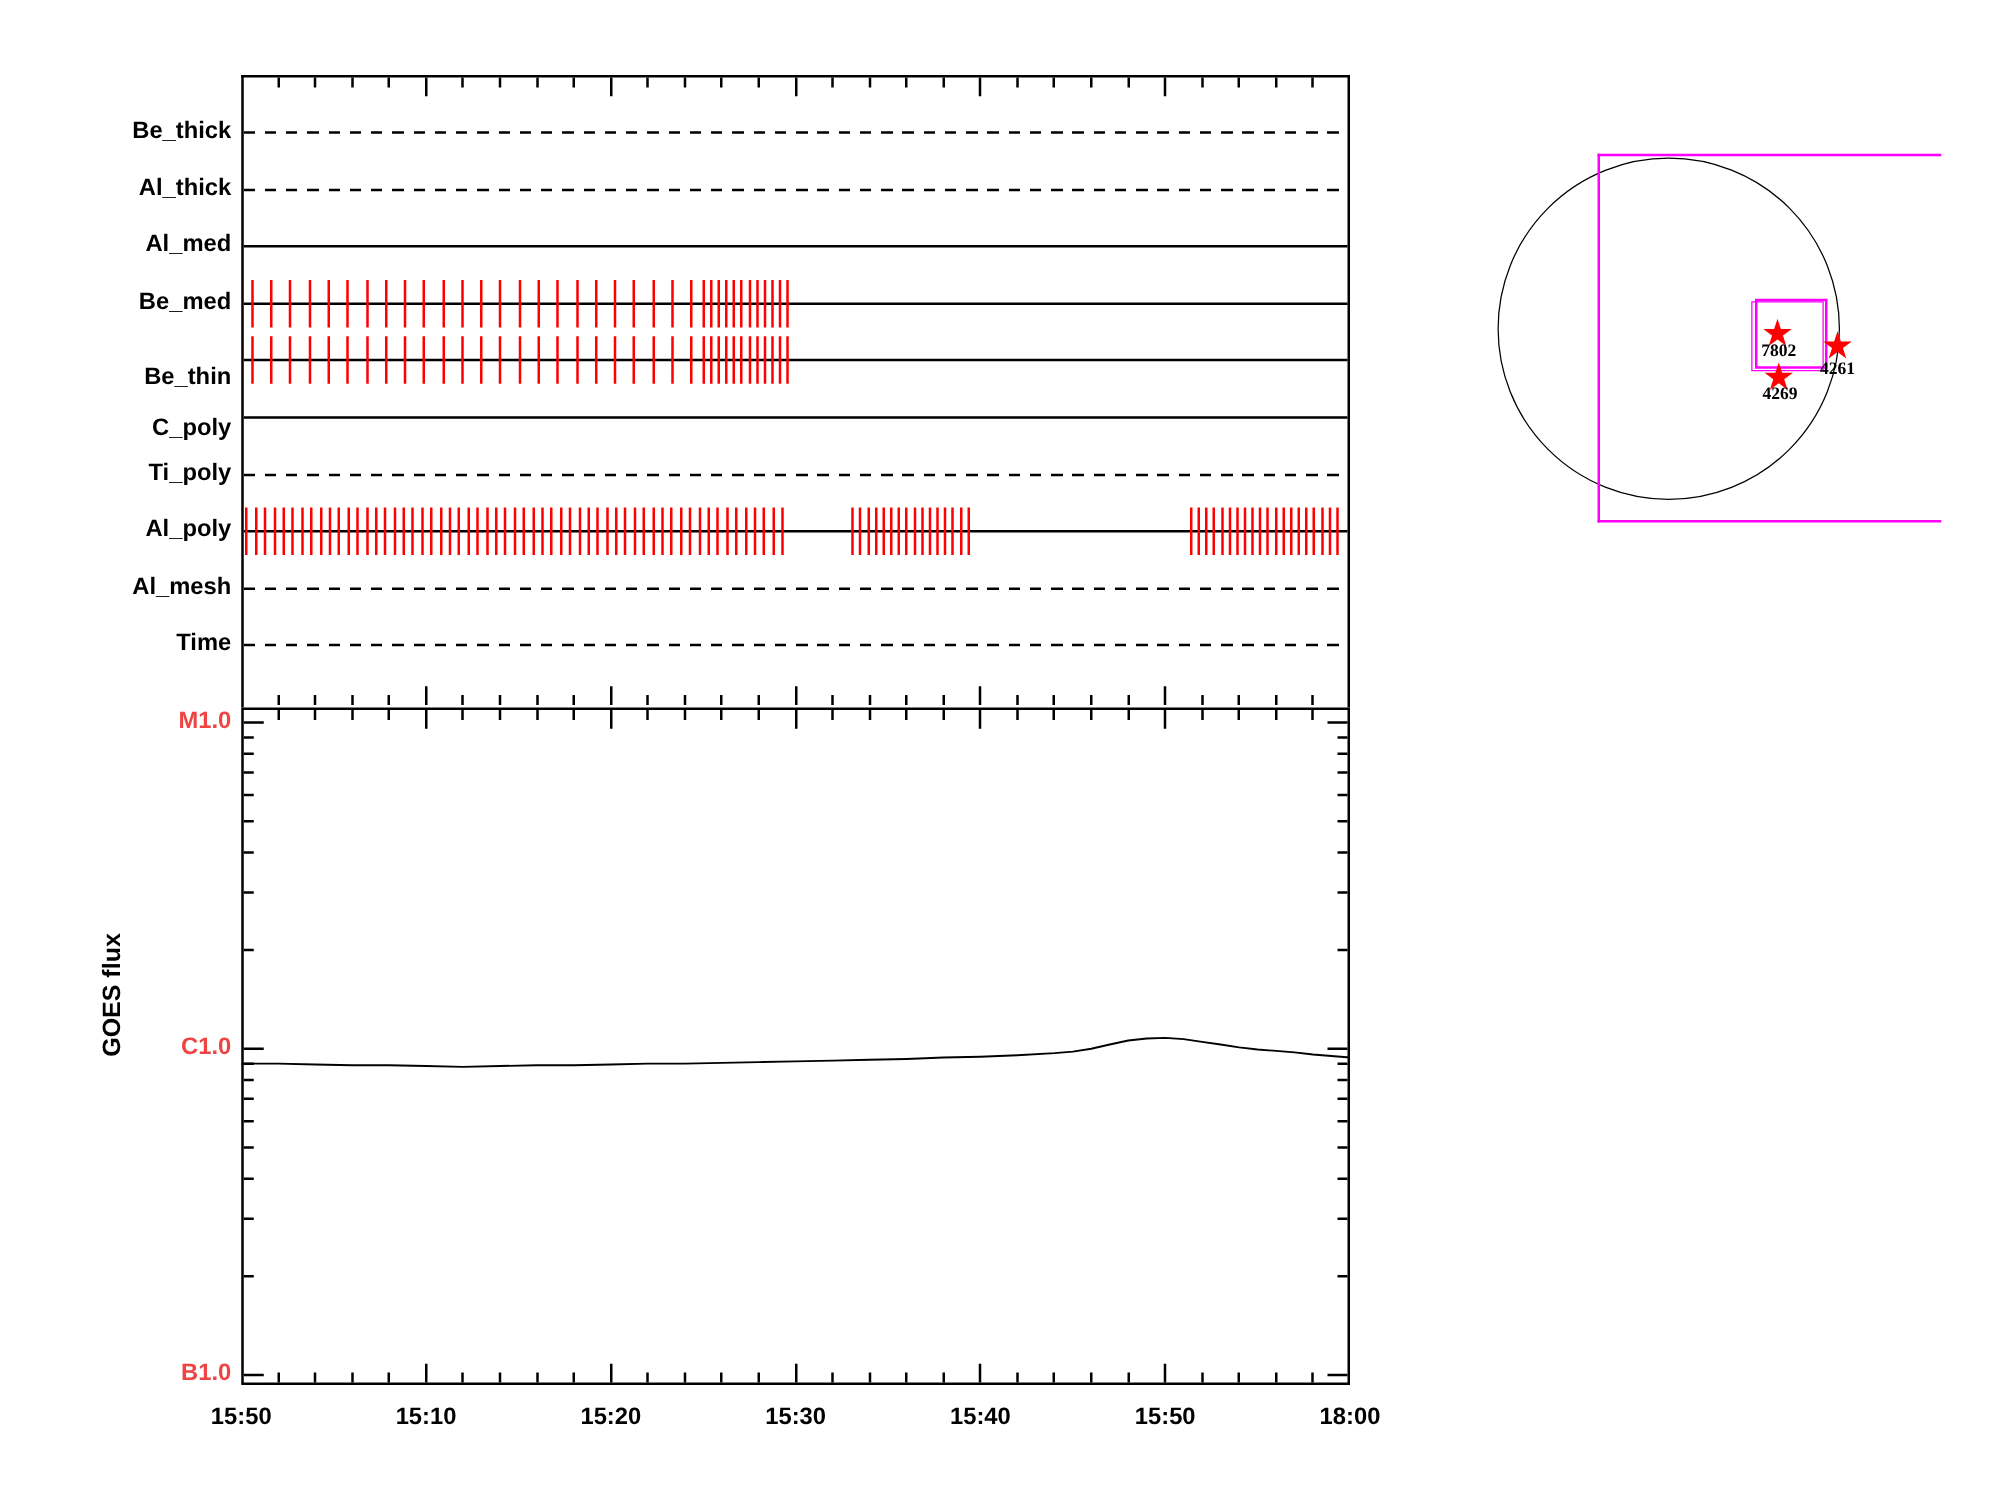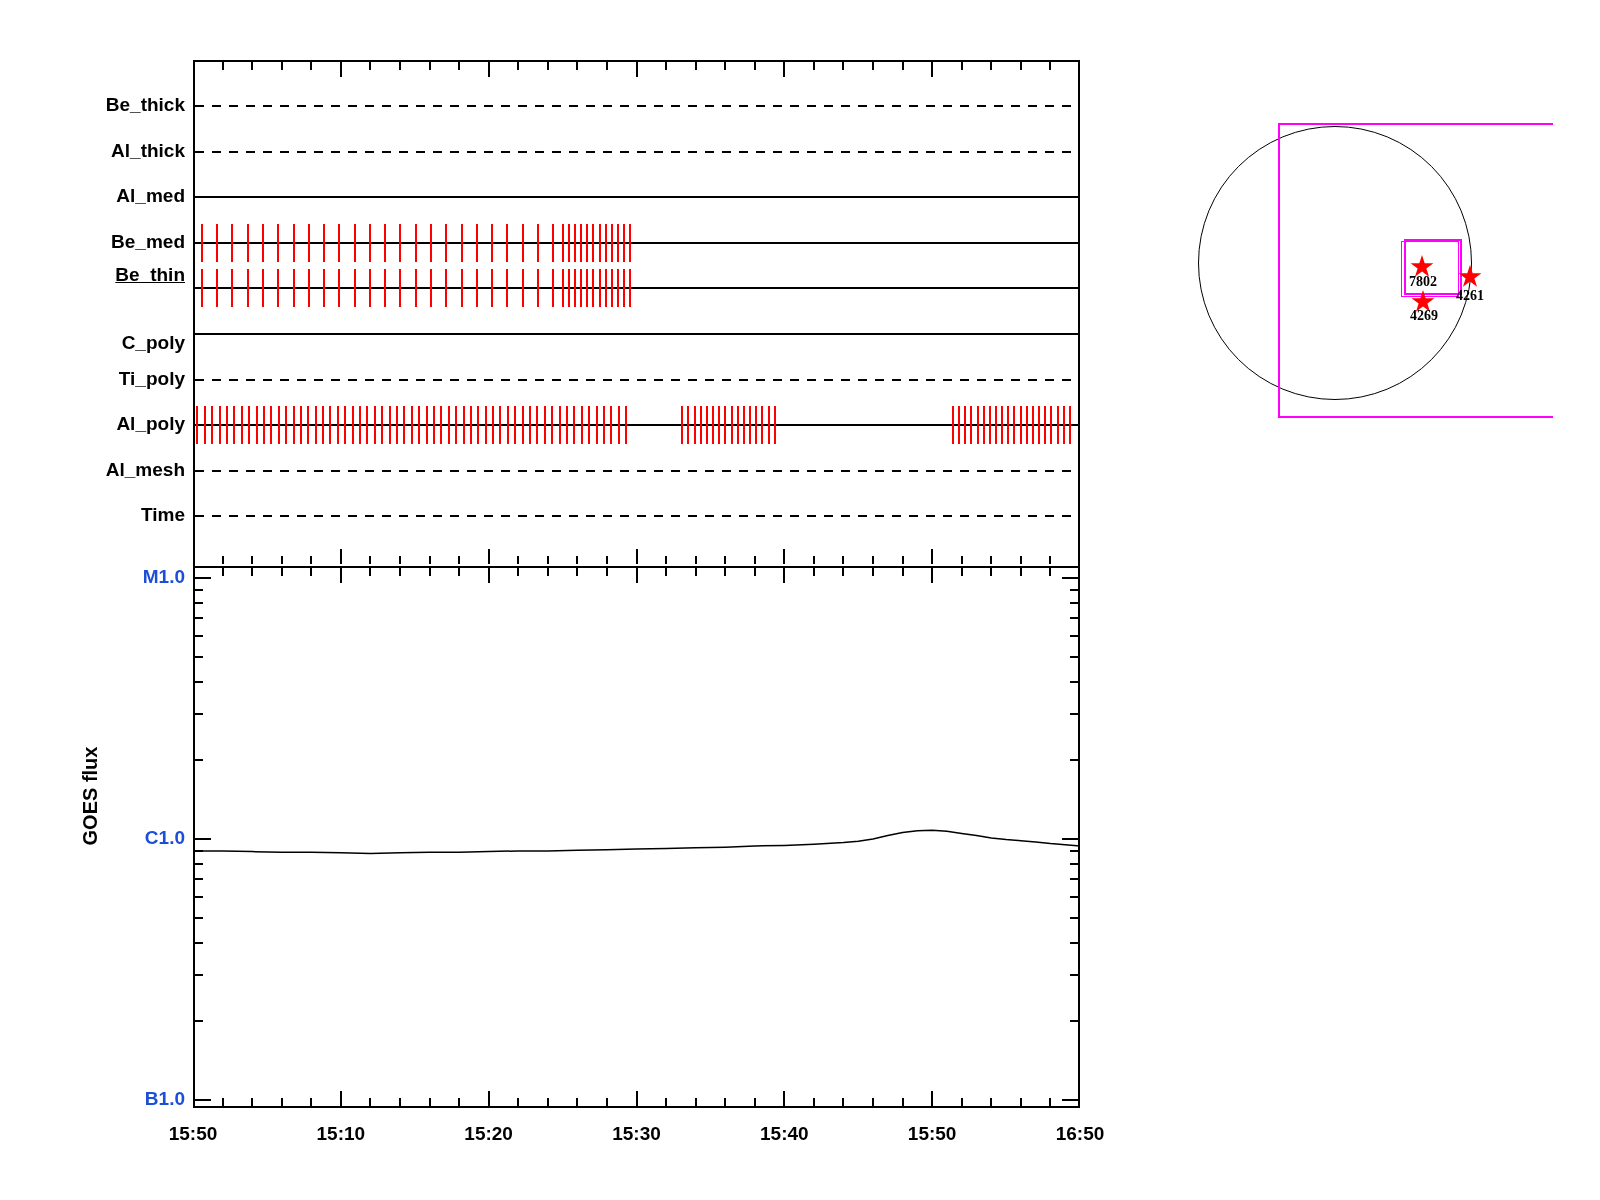--- a/index.html
+++ b/index.html
@@ -6,21 +6,21 @@
   #canvas{position:relative;width:1600px;height:1200px;background:#fff;overflow:hidden;
           font-family:"Liberation Sans",sans-serif;}
   .abs{position:absolute;}
   #title{left:193px;top:16px;width:887px;text-align:center;font-size:23px;font-weight:bold;
          color:#000;letter-spacing:0px;white-space:pre;}
   #strip-panel{left:193px;top:60px;width:887px;height:506px;border:2px solid #000;
                border-bottom:none;box-sizing:border-box;}
   #goes-panel{left:193px;top:566px;width:887px;height:542px;border:2px solid #000;
               box-sizing:border-box;}
   .row-label{font-size:19px;font-weight:bold;color:#000;text-align:right;width:150px;left:35px;}
-  .ytick-label{font-size:19px;font-weight:bold;color:#1d4ed8;text-align:right;width:80px;left:105px;}
+  .ytick-label{font-size:19px;font-weight:bold;color:#ef4444;text-align:right;width:80px;left:105px;}
   .xtick-label{font-size:19px;font-weight:bold;color:#000;text-align:center;width:90px;}
   #goes-ylabel{left:78px;top:666px;width:24px;height:260px;font-size:20px;font-weight:bold;
                color:#000;white-space:nowrap;transform:rotate(-90deg);transform-origin:center center;
                display:flex;align-items:center;justify-content:center;}
   .rowline-solid{height:2px;background:#000;}
   .rowline-dashed{height:2px;background:repeating-linear-gradient(to right,#000 0px,#000 9px,
                   transparent 9px,transparent 17px);}
   .vtick{width:2px;background:#000;}
   .htick{height:2px;background:#000;}
   .exptick{width:2px;height:38px;}
@@ -75,21 +75,21 @@
       <div class="abs exptick" style="left: 573.903px; top: 223.8px; background: rgb(255, 0, 0);"></div>
       <div class="abs exptick" style="left: 580.062px; top: 223.8px; background: rgb(255, 0, 0);"></div>
       <div class="abs exptick" style="left: 586.222px; top: 223.8px; background: rgb(255, 0, 0);"></div>
       <div class="abs exptick" style="left: 592.382px; top: 223.8px; background: rgb(255, 0, 0);"></div>
       <div class="abs exptick" style="left: 598.542px; top: 223.8px; background: rgb(255, 0, 0);"></div>
       <div class="abs exptick" style="left: 604.701px; top: 223.8px; background: rgb(255, 0, 0);"></div>
       <div class="abs exptick" style="left: 610.861px; top: 223.8px; background: rgb(255, 0, 0);"></div>
       <div class="abs exptick" style="left: 617.021px; top: 223.8px; background: rgb(255, 0, 0);"></div>
       <div class="abs exptick" style="left: 623.181px; top: 223.8px; background: rgb(255, 0, 0);"></div>
       <div class="abs exptick" style="left: 629.34px; top: 223.8px; background: rgb(255, 0, 0);"></div>
-      <div class="abs row-label" style="left: 35px; top: 264px; text-decoration: underline;">Be_thin</div>
+      <div class="abs row-label" style="left: 35px; top: 291px;">Be_thin</div>
       <div class="abs rowline-solid" style="left: 195px; top: 287.4px; width: 883px;"></div>
       <div class="abs exptick" style="left: 200.87px; top: 269.4px; background: rgb(255, 0, 0);"></div>
       <div class="abs exptick" style="left: 216.146px; top: 269.4px; background: rgb(255, 0, 0);"></div>
       <div class="abs exptick" style="left: 231.422px; top: 269.4px; background: rgb(255, 0, 0);"></div>
       <div class="abs exptick" style="left: 246.698px; top: 269.4px; background: rgb(255, 0, 0);"></div>
       <div class="abs exptick" style="left: 261.974px; top: 269.4px; background: rgb(255, 0, 0);"></div>
       <div class="abs exptick" style="left: 277.251px; top: 269.4px; background: rgb(255, 0, 0);"></div>
       <div class="abs exptick" style="left: 292.527px; top: 269.4px; background: rgb(255, 0, 0);"></div>
       <div class="abs exptick" style="left: 307.803px; top: 269.4px; background: rgb(255, 0, 0);"></div>
       <div class="abs exptick" style="left: 323.079px; top: 269.4px; background: rgb(255, 0, 0);"></div>
@@ -381,21 +381,21 @@
       <div class="abs htick" style="left: 195px; top: 863.294px; width: 8px;"></div>
       <div class="abs htick" style="left: 1070px; top: 863.294px; width: 8px;"></div>
       <div class="abs htick" style="left: 195px; top: 849.943px; width: 8px;"></div>
       <div class="abs htick" style="left: 1070px; top: 849.943px; width: 8px;"></div>
       <div class="abs xtick-label" style="left: 148px; top: 1123px;">15:50</div>
       <div class="abs xtick-label" style="left: 295.833px; top: 1123px;">15:10</div>
       <div class="abs xtick-label" style="left: 443.667px; top: 1123px;">15:20</div>
       <div class="abs xtick-label" style="left: 591.5px; top: 1123px;">15:30</div>
       <div class="abs xtick-label" style="left: 739.333px; top: 1123px;">15:40</div>
       <div class="abs xtick-label" style="left: 887.167px; top: 1123px;">15:50</div>
-      <div class="abs xtick-label" style="left: 1035px; top: 1123px;">16:50</div>
+      <div class="abs xtick-label" style="left: 1035px; top: 1123px;">18:00</div>
       <svg width="887" height="542" style="position: absolute; left: 193px; top: 566px;">
         <path d="M0.0 284.9L29.6 284.9L59.1 285.6L88.7 286.2L118.3 286.2L147.8 286.8L177.4 287.5L207.0 286.8L236.5 286.2L266.1 286.2L295.7 285.6L325.2 284.9L354.8 284.9L384.4 284.3L413.9 283.7L443.5 283.1L473.1 282.5L502.6 281.8L532.2 281.2L561.8 280.0L591.3 279.4L620.9 278.2L650.5 276.5L665.3 275.3L680.0 273.0L694.8 269.6L709.6 266.4L724.4 264.8L739.2 264.3L753.9 265.3L768.7 267.5L783.5 269.6L798.3 271.9L813.1 273.6L827.9 274.7L842.6 275.9L857.4 277.6L872.2 278.8L887.0 280.0" fill="none" stroke="#000000" stroke-width="1.5"></path>
       </svg>
       <div class="abs" id="solar-disk" style="left: 1198px; top: 126px; width: 274px; height: 274px;"></div>
       <div class="abs fov" style="left: 1278px; top: 123px; width: 275px; height: 295px; border-top: 2px solid rgb(255, 0, 255); border-right: none; border-bottom: 2px solid rgb(255, 0, 255); border-left: 2px solid rgb(255, 0, 255); border-image: initial;"></div>
       <div class="abs fov" style="left: 1404px; top: 239px; width: 58px; height: 56px; border: 2.5px solid rgb(255, 0, 255);"></div>
       <div class="abs fov" style="left: 1401px; top: 241px; width: 58px; height: 56px; border: 1px solid rgb(255, 0, 255);"></div>
       <svg viewBox="-13 -13 26 26" width="26" height="26" style="position: absolute; left: 1409px; top: 254px;">
         <polygon points="0.00,-12.00 2.70,-3.72 11.41,-3.71 4.37,1.42 7.05,9.71 0.00,4.60 -7.05,9.71 -4.37,1.42 -11.41,-3.71 -2.70,-3.72" fill="#ff0000"></polygon>
       </svg>

